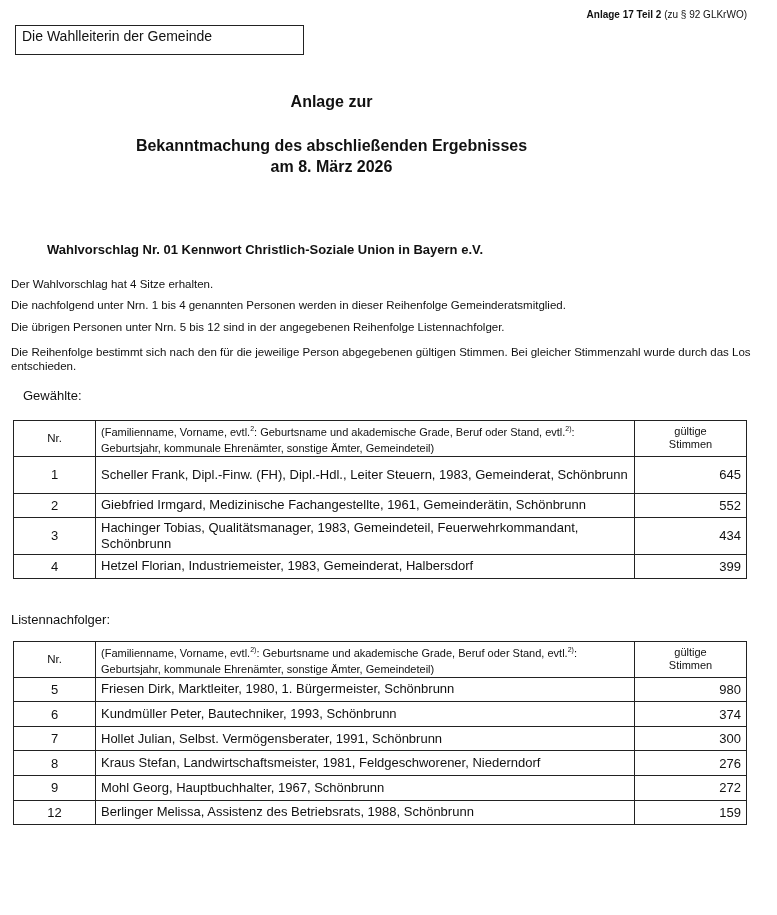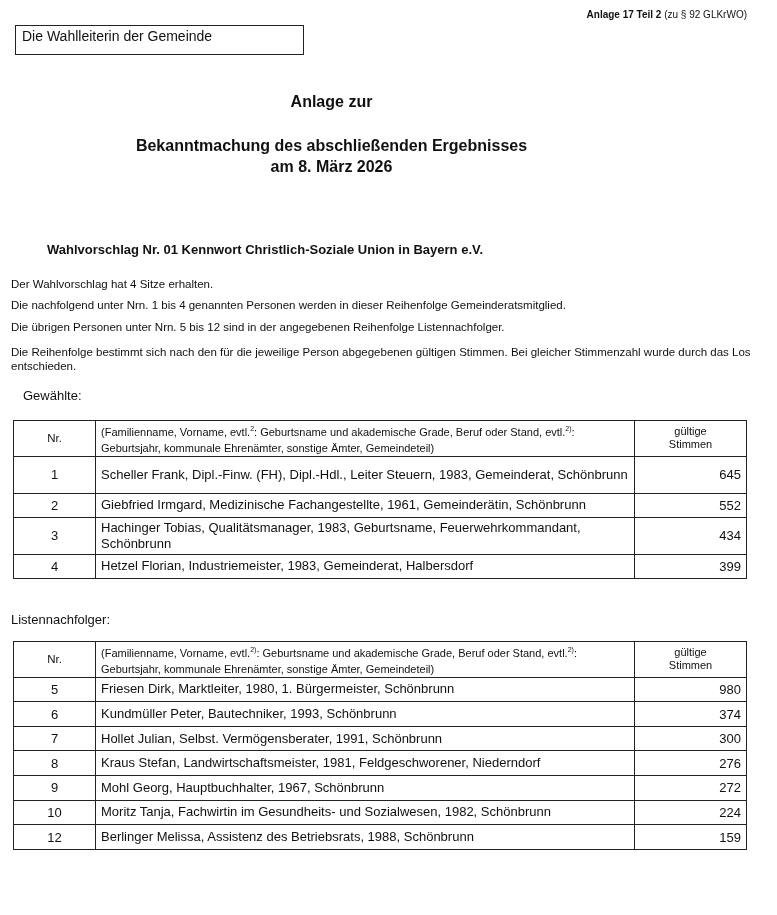--- a/index.html
+++ b/index.html
@@ -179,21 +179,21 @@
       <td class="desc">Scheller Frank, Dipl.-Finw. (FH), Dipl.-Hdl., Leiter Steuern, 1983, Gemeinderat, Schönbrunn</td>
       <td class="votes">645</td>
     </tr>
     <tr class="row1">
       <td class="nr">2</td>
       <td class="desc">Giebfried Irmgard, Medizinische Fachangestellte, 1961, Gemeinderätin, Schönbrunn</td>
       <td class="votes">552</td>
     </tr>
     <tr class="row2">
       <td class="nr">3</td>
-      <td class="desc">Hachinger Tobias, Qualitätsmanager, 1983, Geburtsname, Feuerwehrkommandant, Schönbrunn</td>
+      <td class="desc">Hachinger Tobias, Qualitätsmanager, 1983, Gemeindeteil, Feuerwehrkommandant, Schönbrunn</td>
       <td class="votes">434</td>
     </tr>
     <tr class="row1">
       <td class="nr">4</td>
       <td class="desc">Hetzel Florian, Industriemeister, 1983, Gemeinderat, Halbersdorf</td>
       <td class="votes">399</td>
     </tr>
   </tbody>
 </table>
 
@@ -235,23 +235,18 @@
         <td class="nr">8</td>
         <td class="desc">Kraus Stefan, Landwirtschaftsmeister, 1981, Feldgeschworener, Niederndorf</td>
         <td class="votes">276</td>
       </tr>
       <tr class="row1">
         <td class="nr">9</td>
         <td class="desc">Mohl Georg, Hauptbuchhalter, 1967, Schönbrunn</td>
         <td class="votes">272</td>
       </tr>
       <tr class="row1">
-        <td class="nr">10</td>
-        <td class="desc">Moritz Tanja, Fachwirtin im Gesundheits- und Sozialwesen, 1982, Schönbrunn</td>
-        <td class="votes">224</td>
-      </tr>
-      <tr class="row1">
         <td class="nr">12</td>
         <td class="desc">Berlinger Melissa, Assistenz des Betriebsrats, 1988, Schönbrunn</td>
         <td class="votes">159</td>
       </tr>
     </tbody>
 </table>
 
 </body></html>

